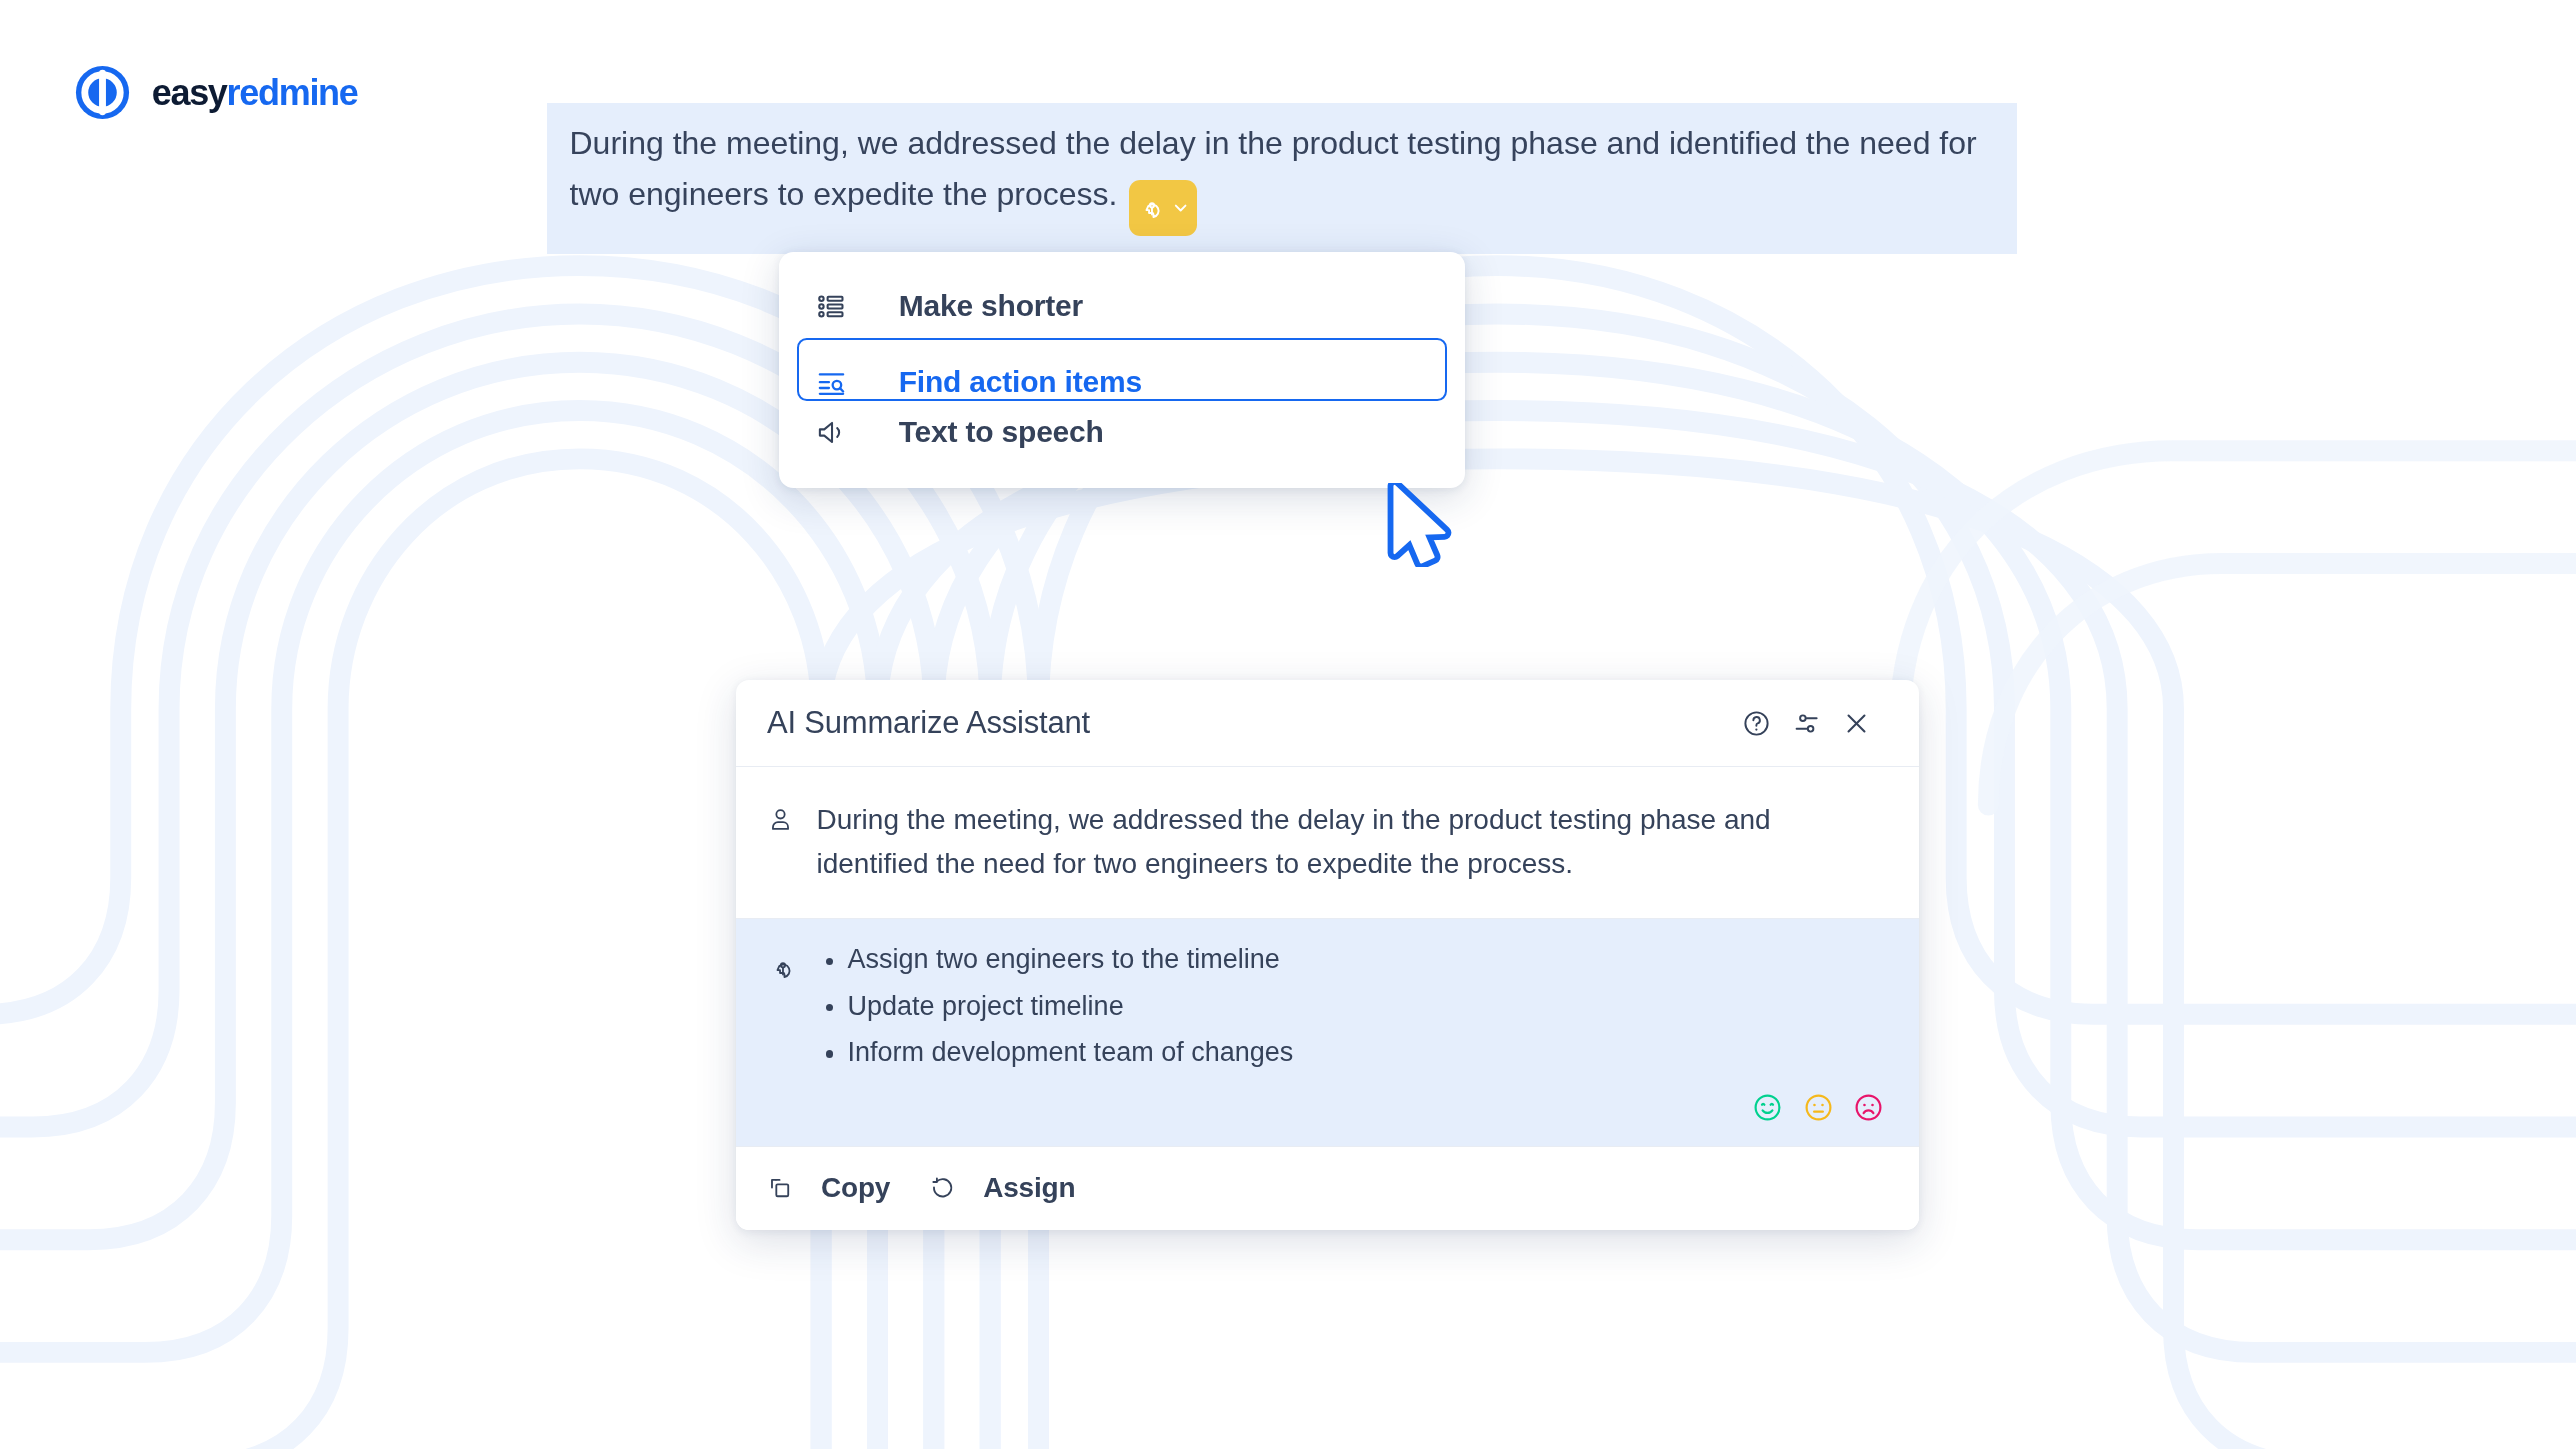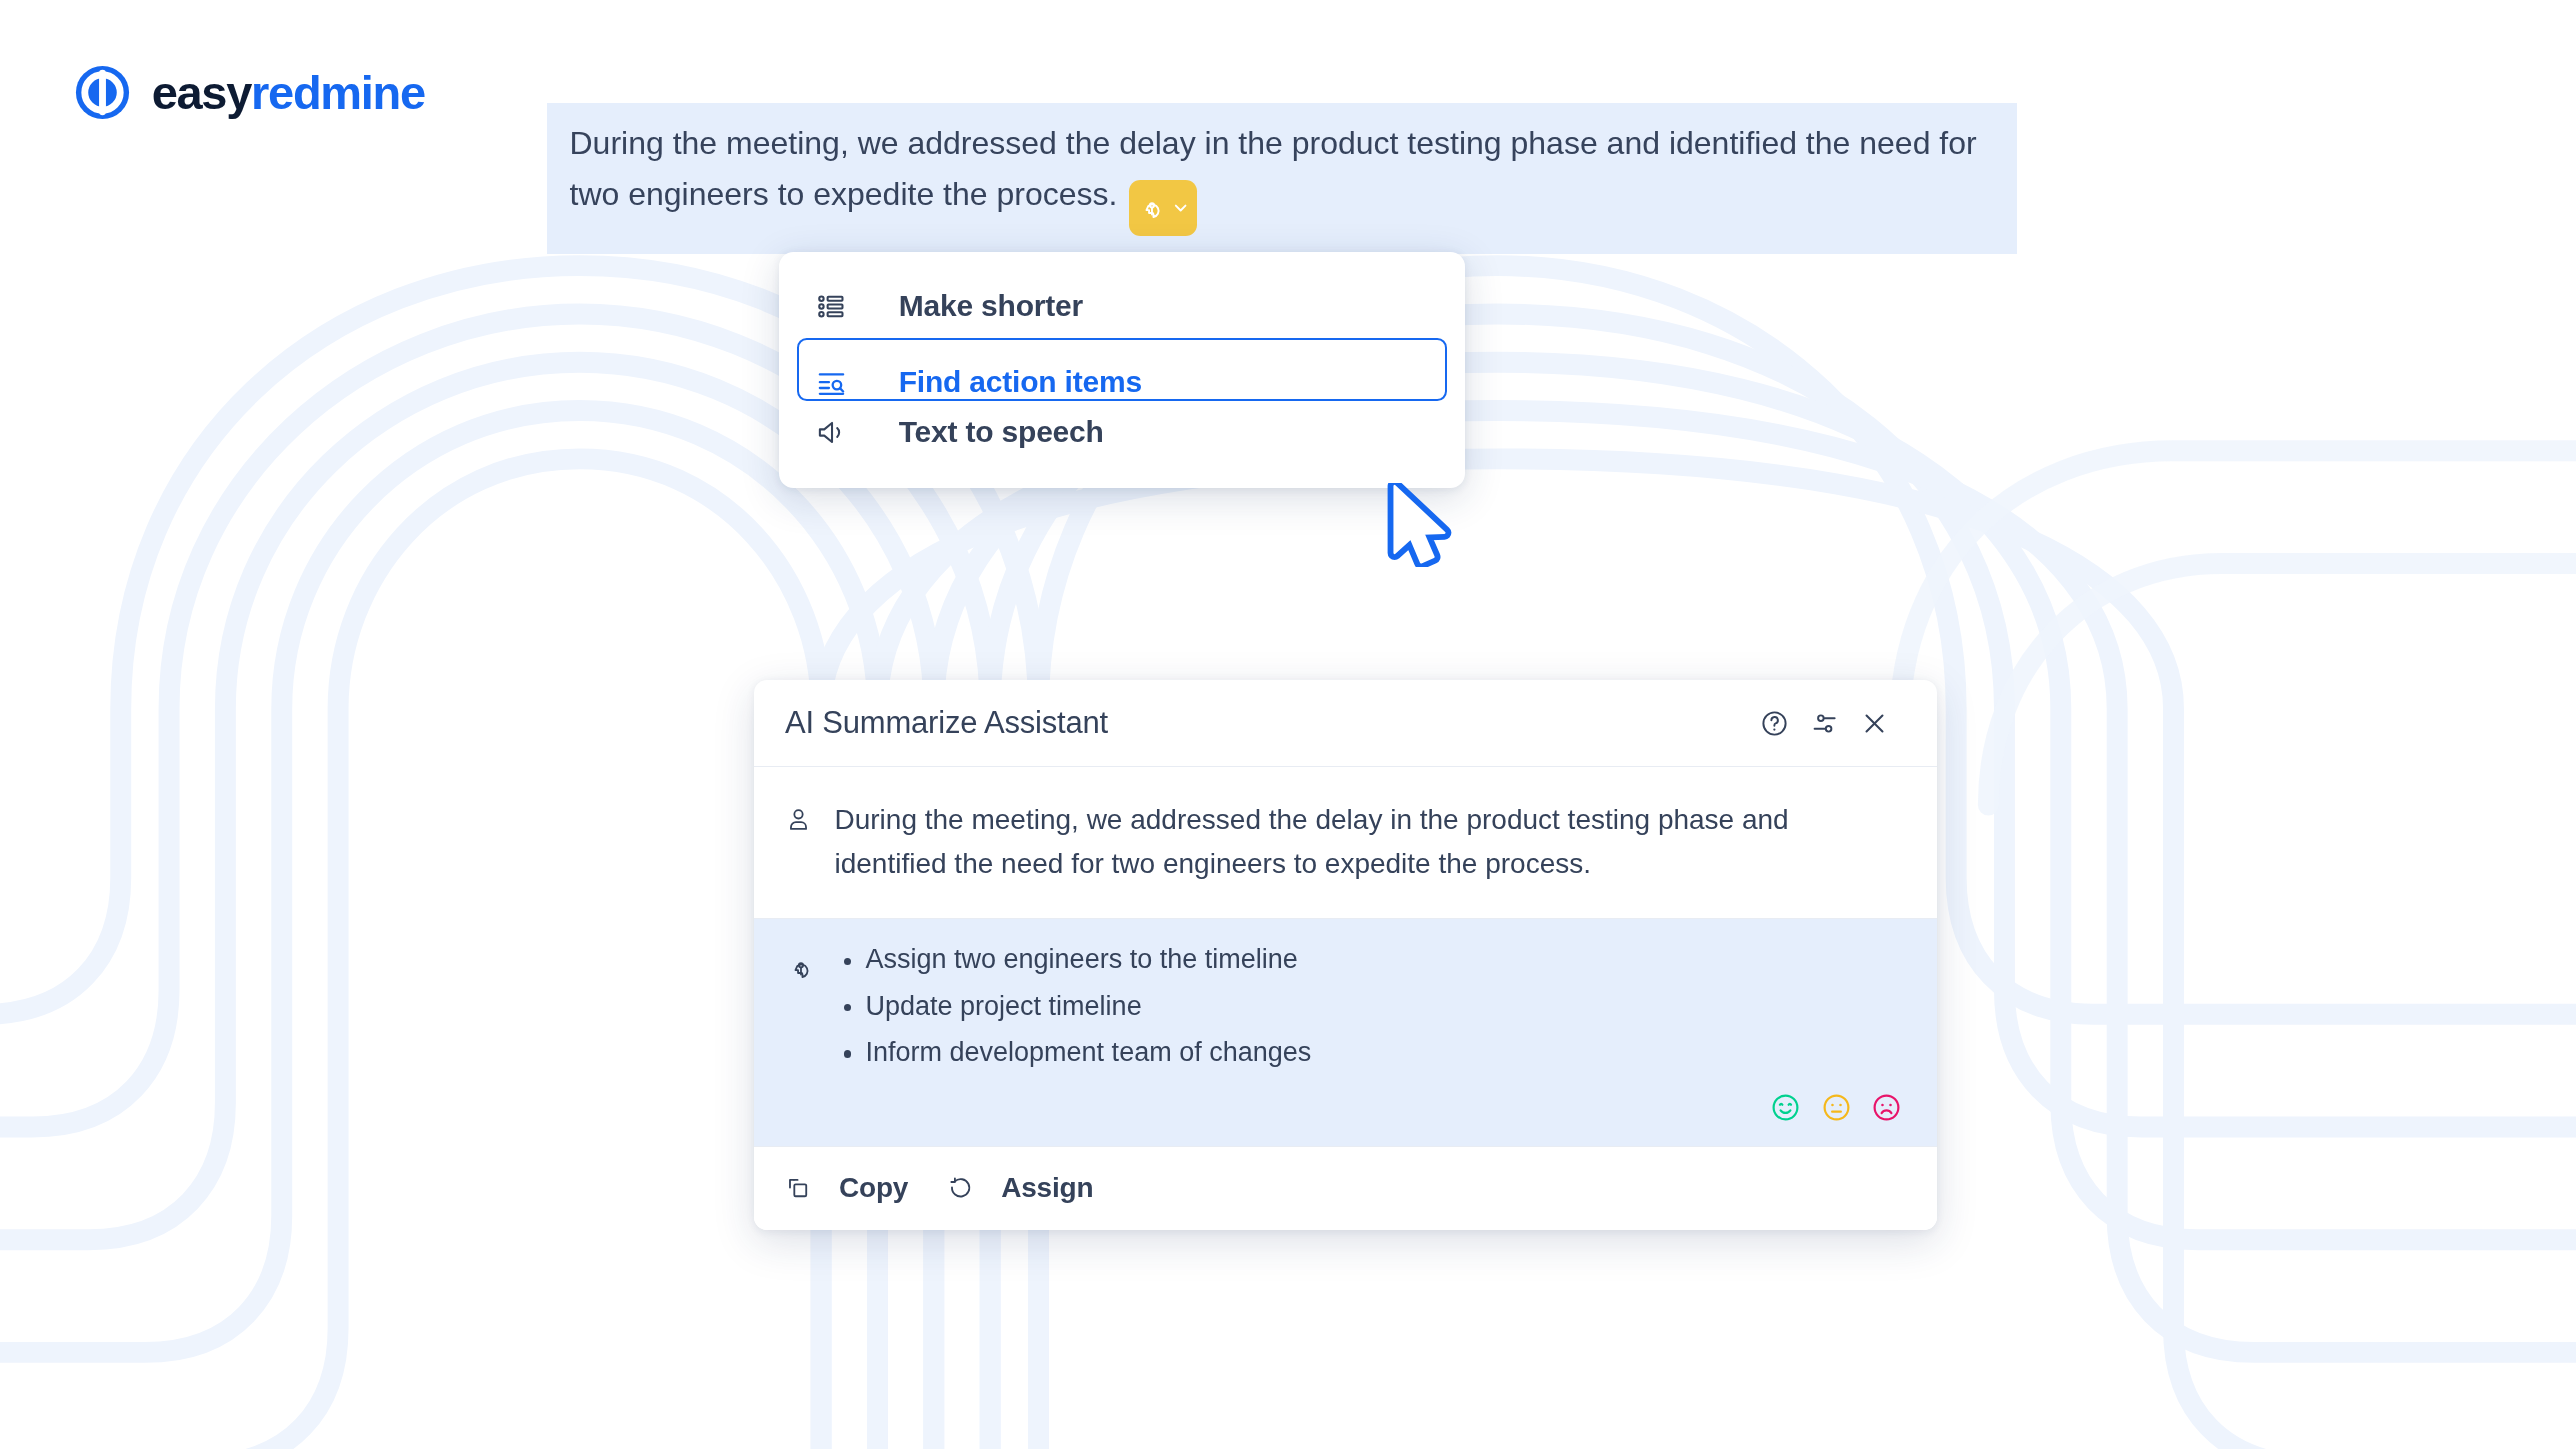--- a/index.html
+++ b/index.html
@@ -34,21 +34,21 @@
     position: absolute;
     left: 71px;
     top: 61px;
     display: flex;
     align-items: center;
     gap: 17.7px;
     z-index: 5;
   }
   #logo-mark { width: 63px; height: 63px; display:block; }
   #logo-text {
-    font-size: 47px;
+    font-size: 36px;
     font-weight: 700;
     letter-spacing: -1.3px;
     line-height: 1;
     white-space: nowrap;
   }
   #logo-text .easy { color: #0d1b33; }
   #logo-text .redmine { color: #1668f0; }
 
   
   #source-text-block {
@@ -126,21 +126,21 @@
     top: 483px;
     width: 69px;
     height: 84px;
     z-index: 12;
     pointer-events: none;
   }
 
   
   #assistant-panel {
     position: absolute;
-    left: 754px;
+    left: 736px;
     top: 680px;
     width: 1183px;
     background: #ffffff;
     border-radius: 13px;
     box-shadow: 0 11.3px 42px rgba(24,48,92,0.15), 0 1.6px 8px rgba(24,48,92,0.07);
     z-index: 7;
     overflow: hidden;
   }
   #panel-header {
     height: 87px;

